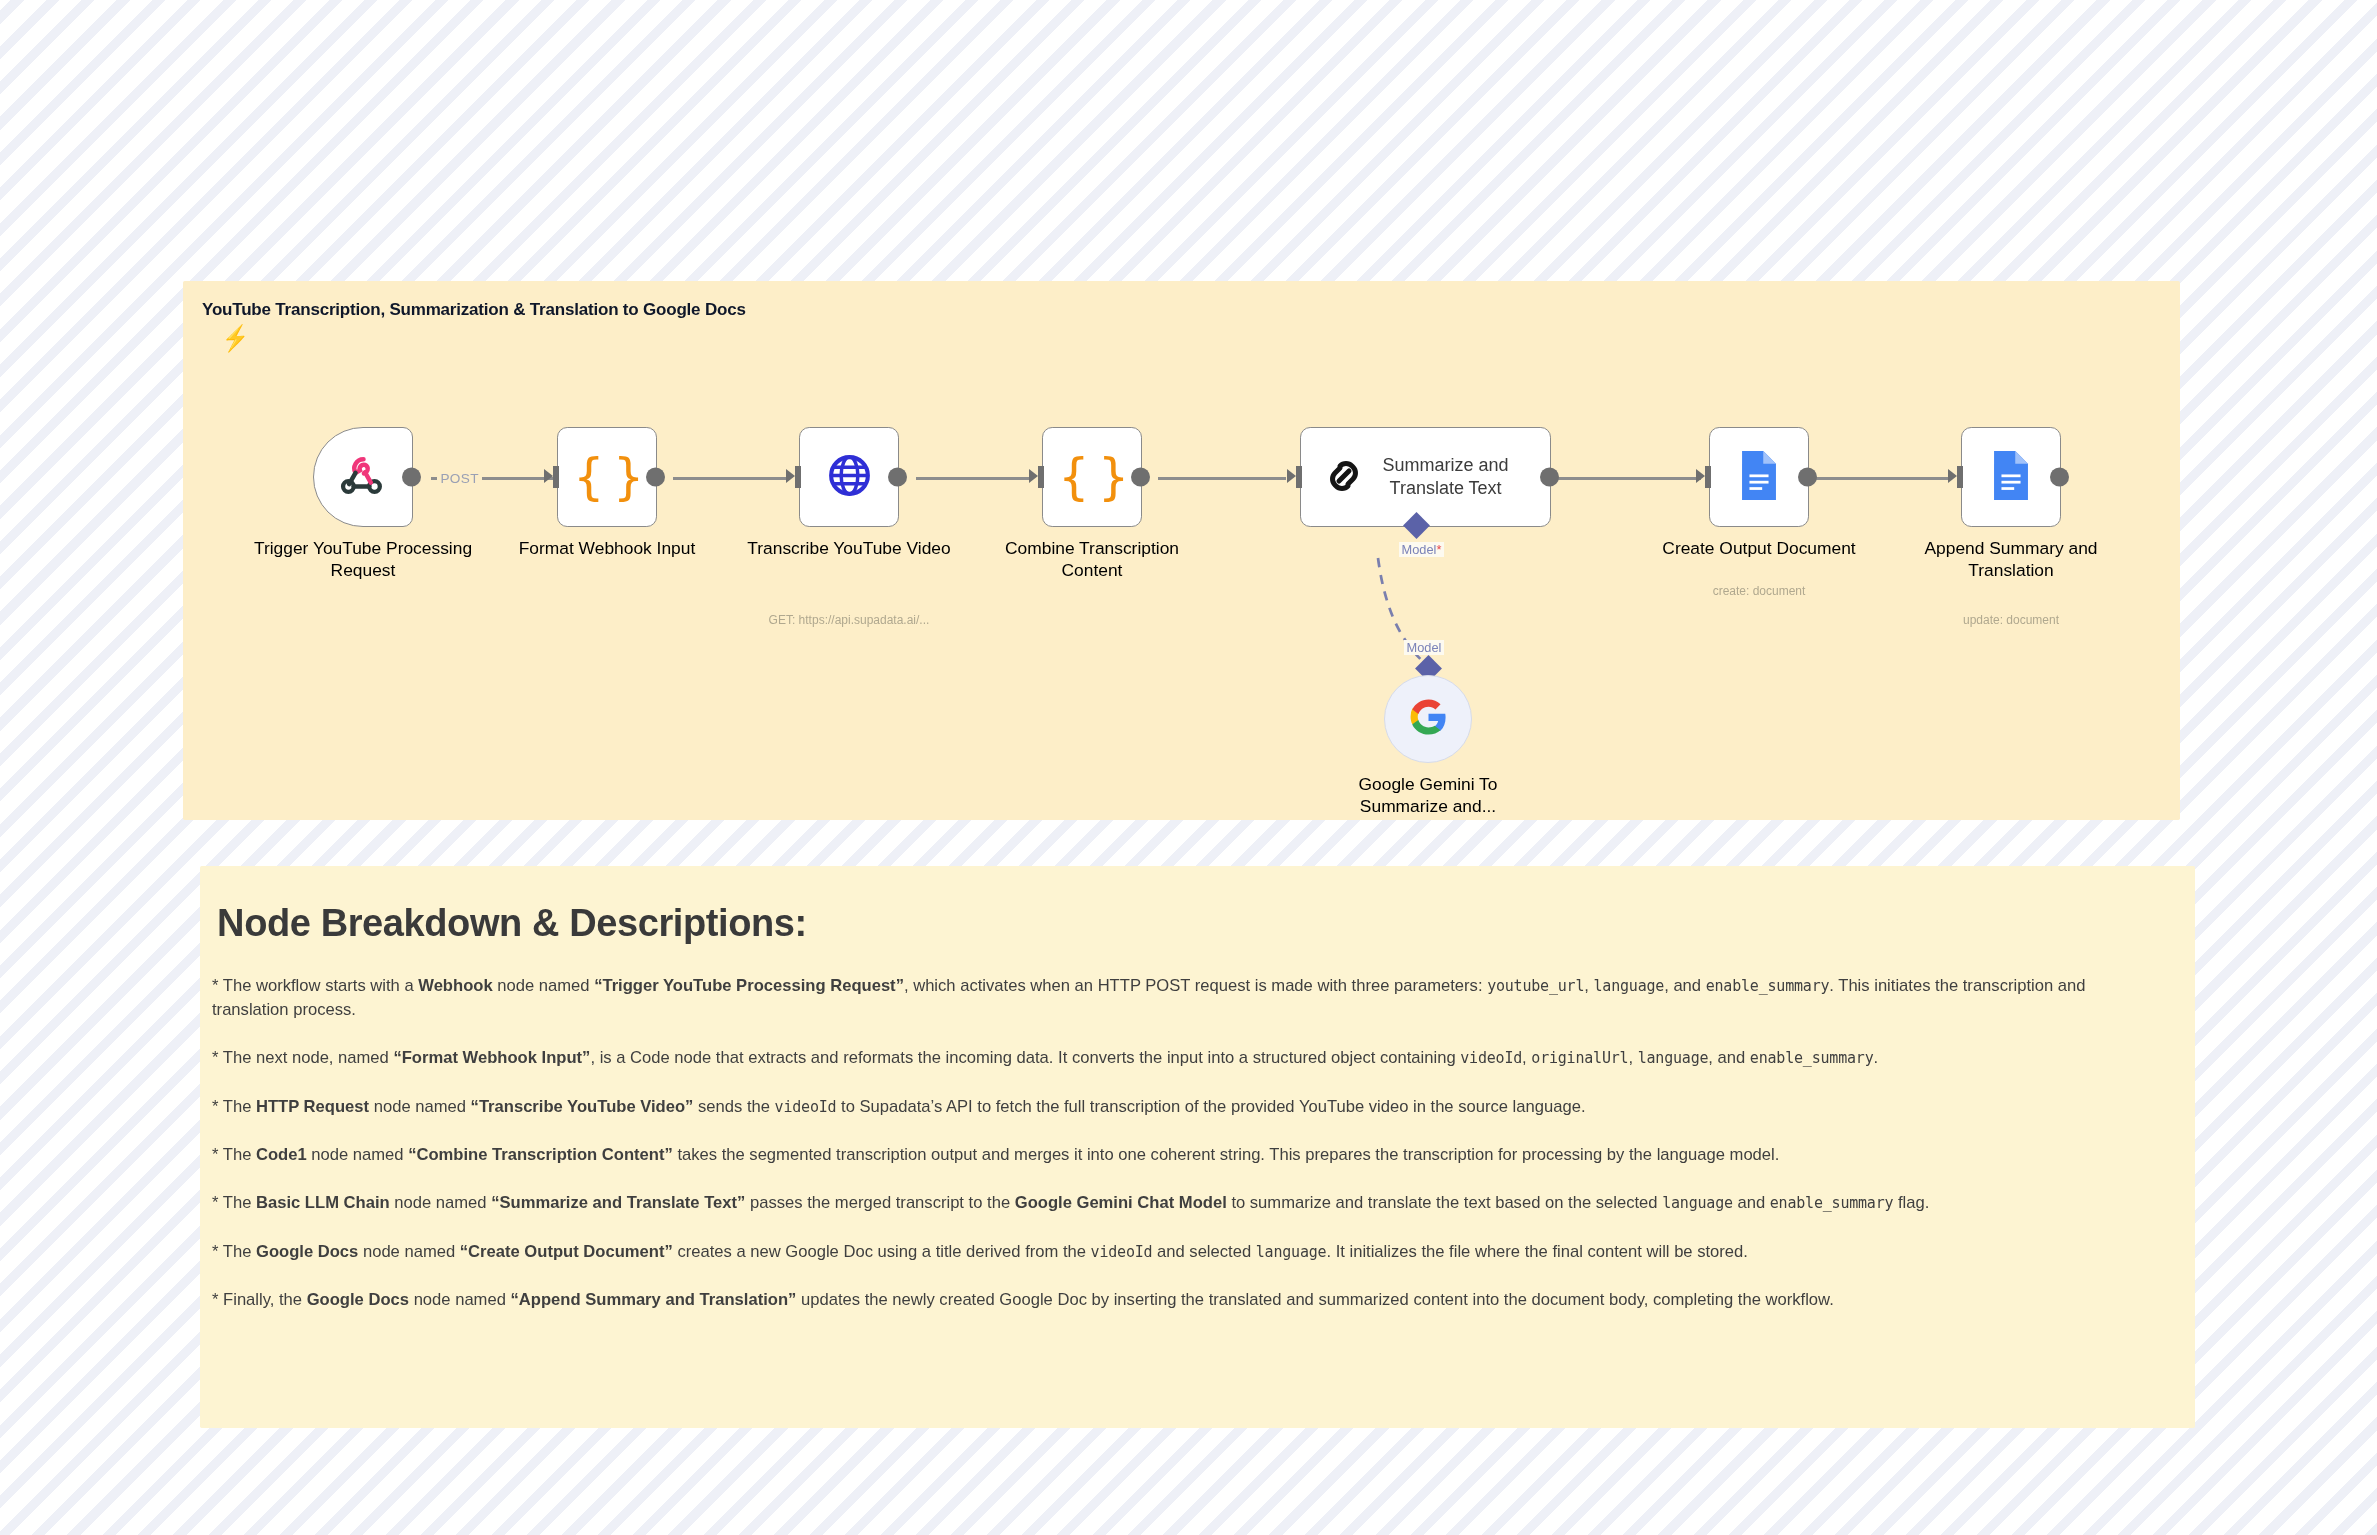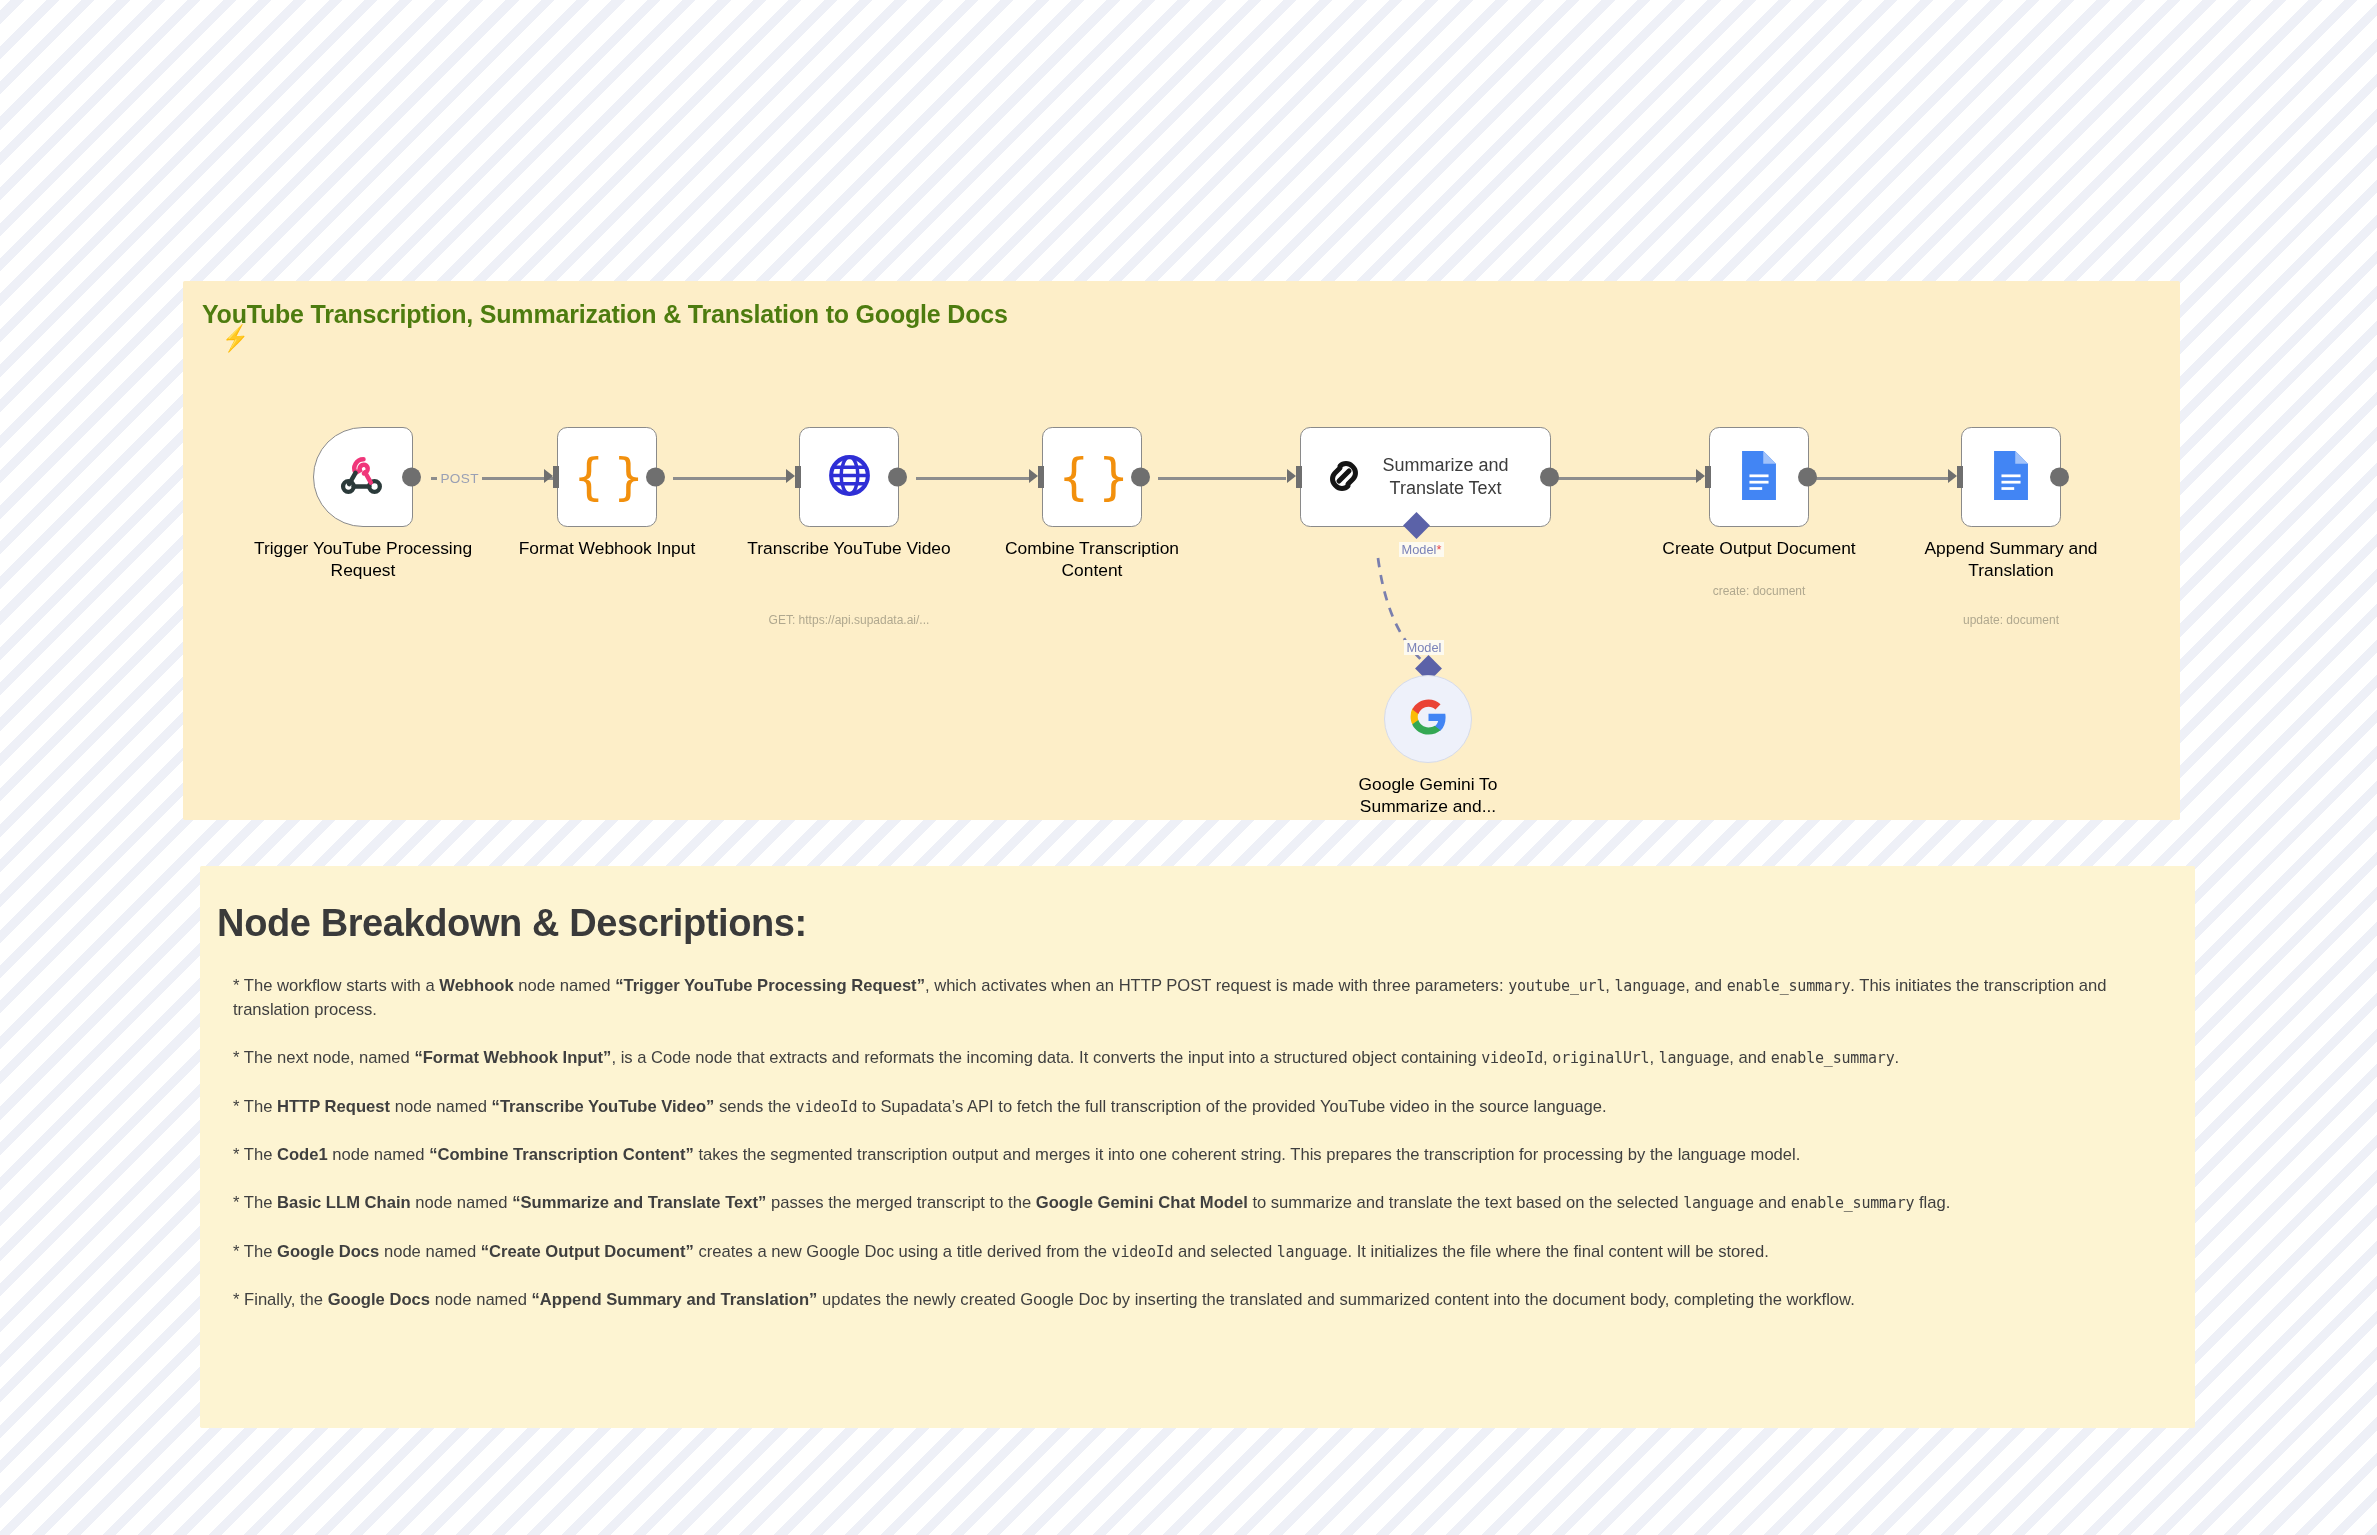--- a/index.html
+++ b/index.html
@@ -21,21 +21,21 @@
   
   #canvas-panel {
     position: absolute;
     left: 183px; top: 281px;
     width: 1997px; height: 539px;
     background: #fdeec8;
     border-radius: 1.7px;
   }
   #canvas-title {
     position: absolute; left: 19px; top: 19px;
-    font-size: 25px; font-weight: 700; color: #4d7c0f;
+    font-size: 17px; font-weight: 700; color: #0f172a;
     letter-spacing: -0.2px;
     white-space: nowrap;
   }
 
   
   .node {
     position: absolute;
     width: 100px; height: 100px;
     background: #ffffff;
     border: 1.7px solid #8a8a8a;
@@ -165,21 +165,21 @@
     font-size: 38px;
     font-weight: 700;
     color: #3a3a3a;
     letter-spacing: -0.4px;
     margin: 8.5px 0 29px 5.1px;
   }
   .desc-p {
     font-size: 16.6px;
     color: #3f3f3f;
     line-height: 1.47;
-    margin: 0 0 24px 21px;
+    margin: 0 0 24px 0;
     max-width: 1949px;
   }
   .desc-p b { font-weight: 700; }
   .desc-p code {
     font-family: "DejaVu Sans Mono", monospace;
     font-size: 15px;
     letter-spacing: -0.2px;
   }
 
   

